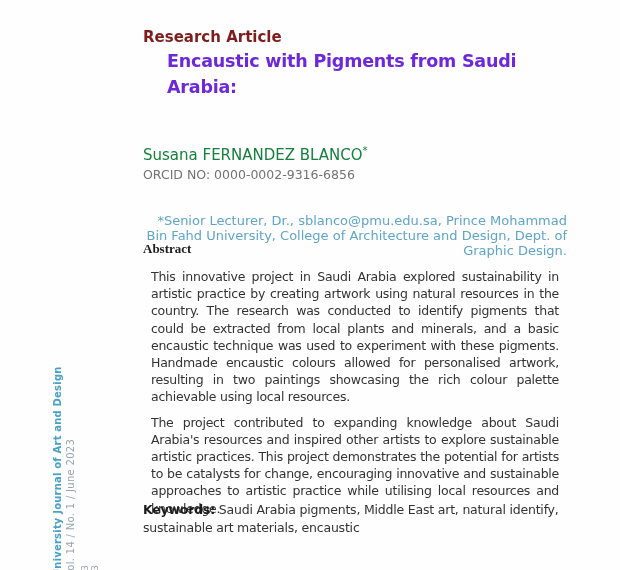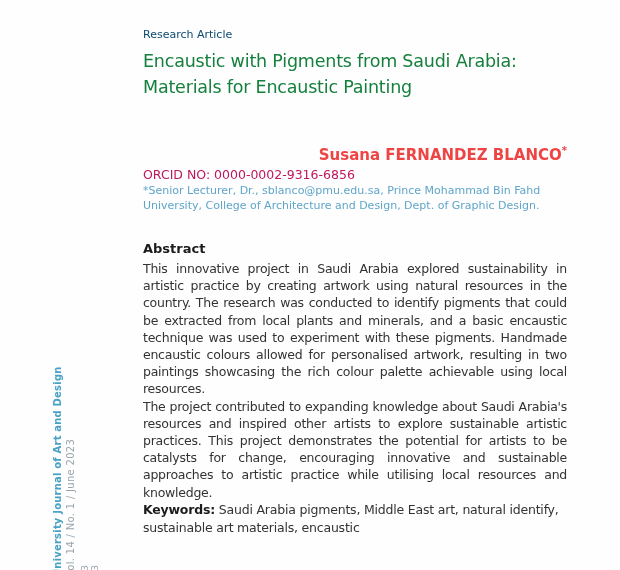--- a/index.html
+++ b/index.html
@@ -3,30 +3,30 @@
 <meta charset="utf-8">
 <style>
   html,body{margin:0;padding:0;}
   .page{
     position:relative; width:620px; height:570px; overflow:hidden;
     background:#fefefe;
     font-family:"DejaVu Sans", sans-serif;
   }
   .col{ position:absolute; left:143px; width:424px; }
   .type-label{
-    top:28px; font-size:11px; font-weight:normal; color:#0c4a6e; letter-spacing:0;
+    top:28px; font-size:15px; font-weight:bold; color:#7f1d1d; letter-spacing:0;
   }
-  .title{ top:49px; color:#15803d; font-size:17.5px; font-weight:normal; line-height:25.5px; letter-spacing:-0.2px; }
-  .author-line{ top:145px; font-size:15px; font-weight:bold; color:#ef4444;text-align:right; }
+  .title{ top:49px; color:#6d28d9; font-size:17.5px; font-weight:bold; line-height:25.5px; letter-spacing:-0.2px;margin-left:24px; }
+  .author-line{ top:145px; font-size:15px; font-weight:normal; color:#15803d; }
   .author-line sup{ font-size:10px; }
-  .orcid-line{ top:167px; font-size:12.5px; color:#be185d; }
-  .affiliation{ top:183px; font-size:11px; line-height:15px; color:#5fa5c9; }
-  .abstract-head{ top:241px; font-size:13px; font-weight:bold; color:#1c1c1c; }
+  .orcid-line{ top:167px; font-size:12.5px; color:#737373; }
+  .affiliation{ top:213px; font-size:13px; line-height:15px; color:#5fa5c9;text-align:right; }
+  .abstract-head{ top:241px; font-size:13px; font-weight:bold; color:#1c1c1c;font-family:Liberation Serif, serif; }
   .abstract-body{ top:260px; font-size:12.5px; line-height:17.2px; color:#333; text-align:justify; letter-spacing:-0.25px; }
-  .abstract-body p{ margin:0; }
+  .abstract-body p{ margin:8px; }
   .keywords{ top:501px; font-size:12.5px; line-height:17.5px; color:#333; letter-spacing:-0.2px; }
   .kw-label{ font-weight:bold; color:#1c1c1c; }
   .journal-sidebar{
     position:absolute; left:51px; top:577px;
     transform:rotate(-90deg); transform-origin:0 0;
     white-space:nowrap; line-height:13px;
   }
   .journal-name{ font-size:10px; font-weight:bold; color:#49a1c6; letter-spacing:0.2px; }
   .journal-issue{ font-size:10px; color:#98a4ac; letter-spacing:0.3px; }
   .page-marks{
@@ -48,21 +48,20 @@
 
   <div class="page-marks">
     <div>23</div>
     <div>23</div>
   </div>
 
   <div class="col type-label">Research Article</div>
 
   <div class="col title">
     <div>Encaustic with Pigments from Saudi Arabia:</div>
-    <div>Materials for Encaustic Painting</div>
   </div>
 
   <div class="col author-line">
     <span>Susana FERNANDEZ BLANCO</span><sup>*</sup>
   </div>
 
   <div class="col orcid-line">ORCID NO: 0000-0002-9316-6856</div>
 
   <div class="col affiliation">*Senior Lecturer, Dr., sblanco@pmu.edu.sa, Prince Mohammad Bin Fahd University, College of Architecture and Design, Dept. of Graphic Design.</div>
 

